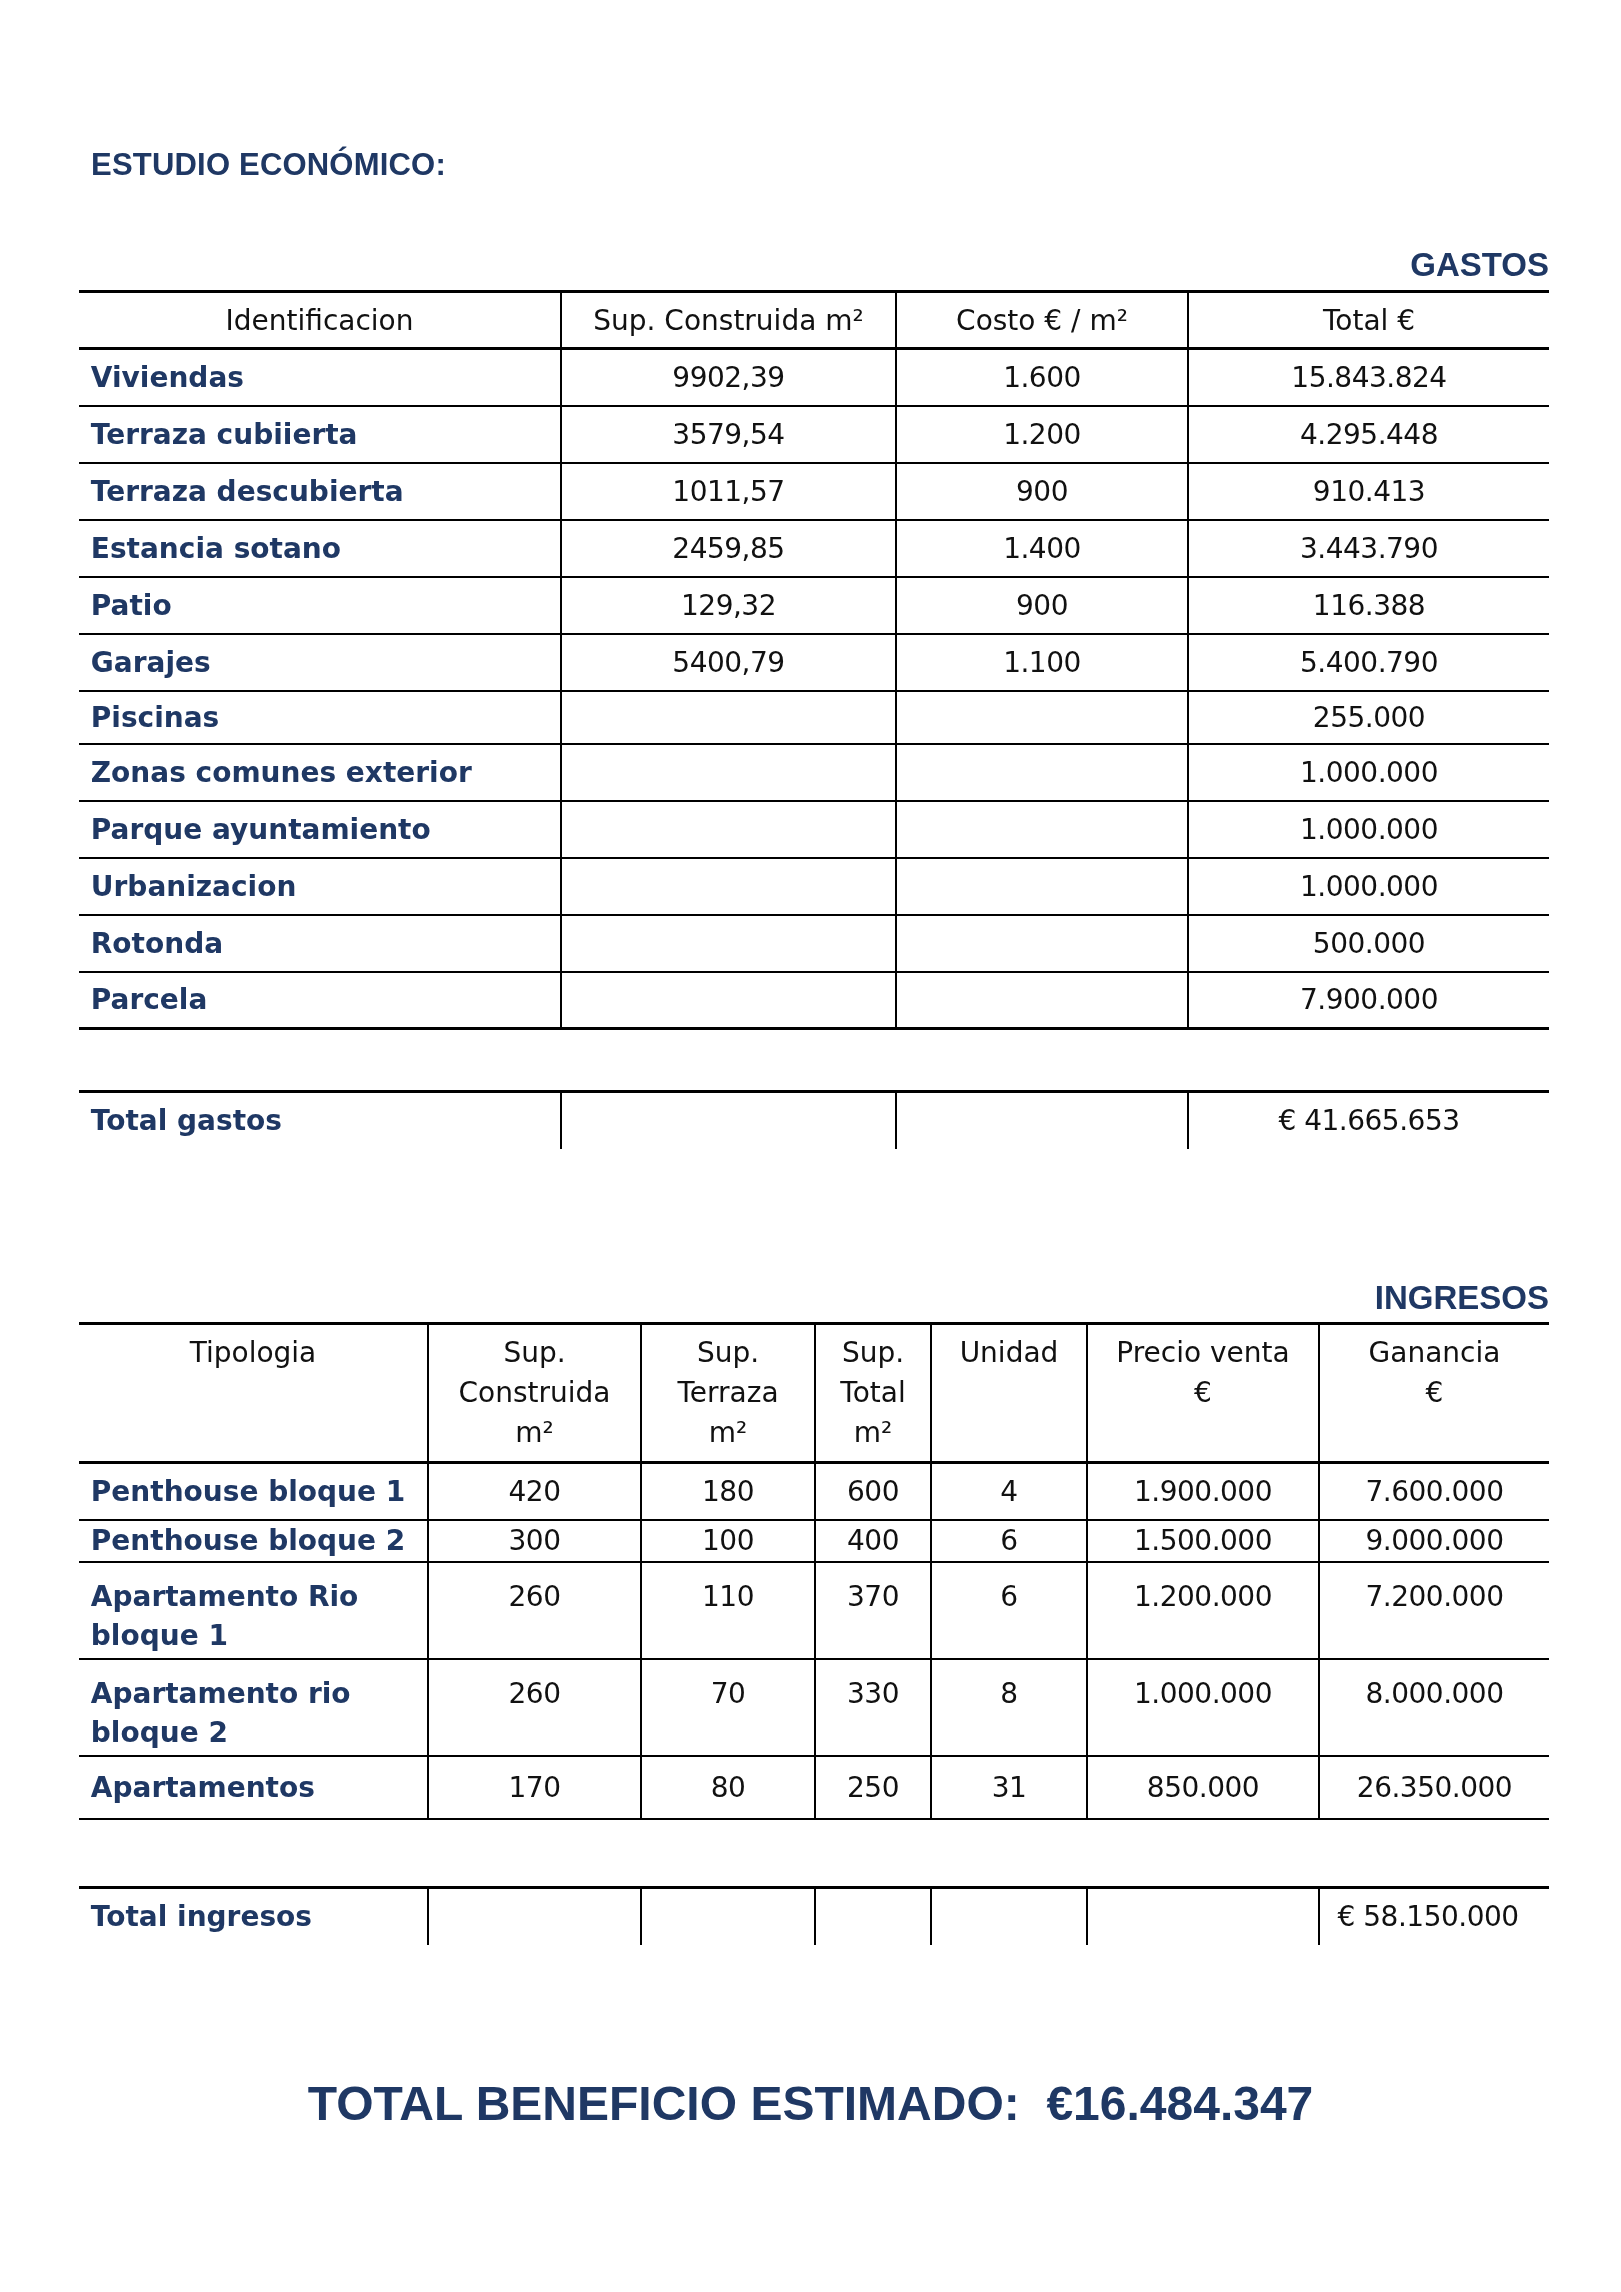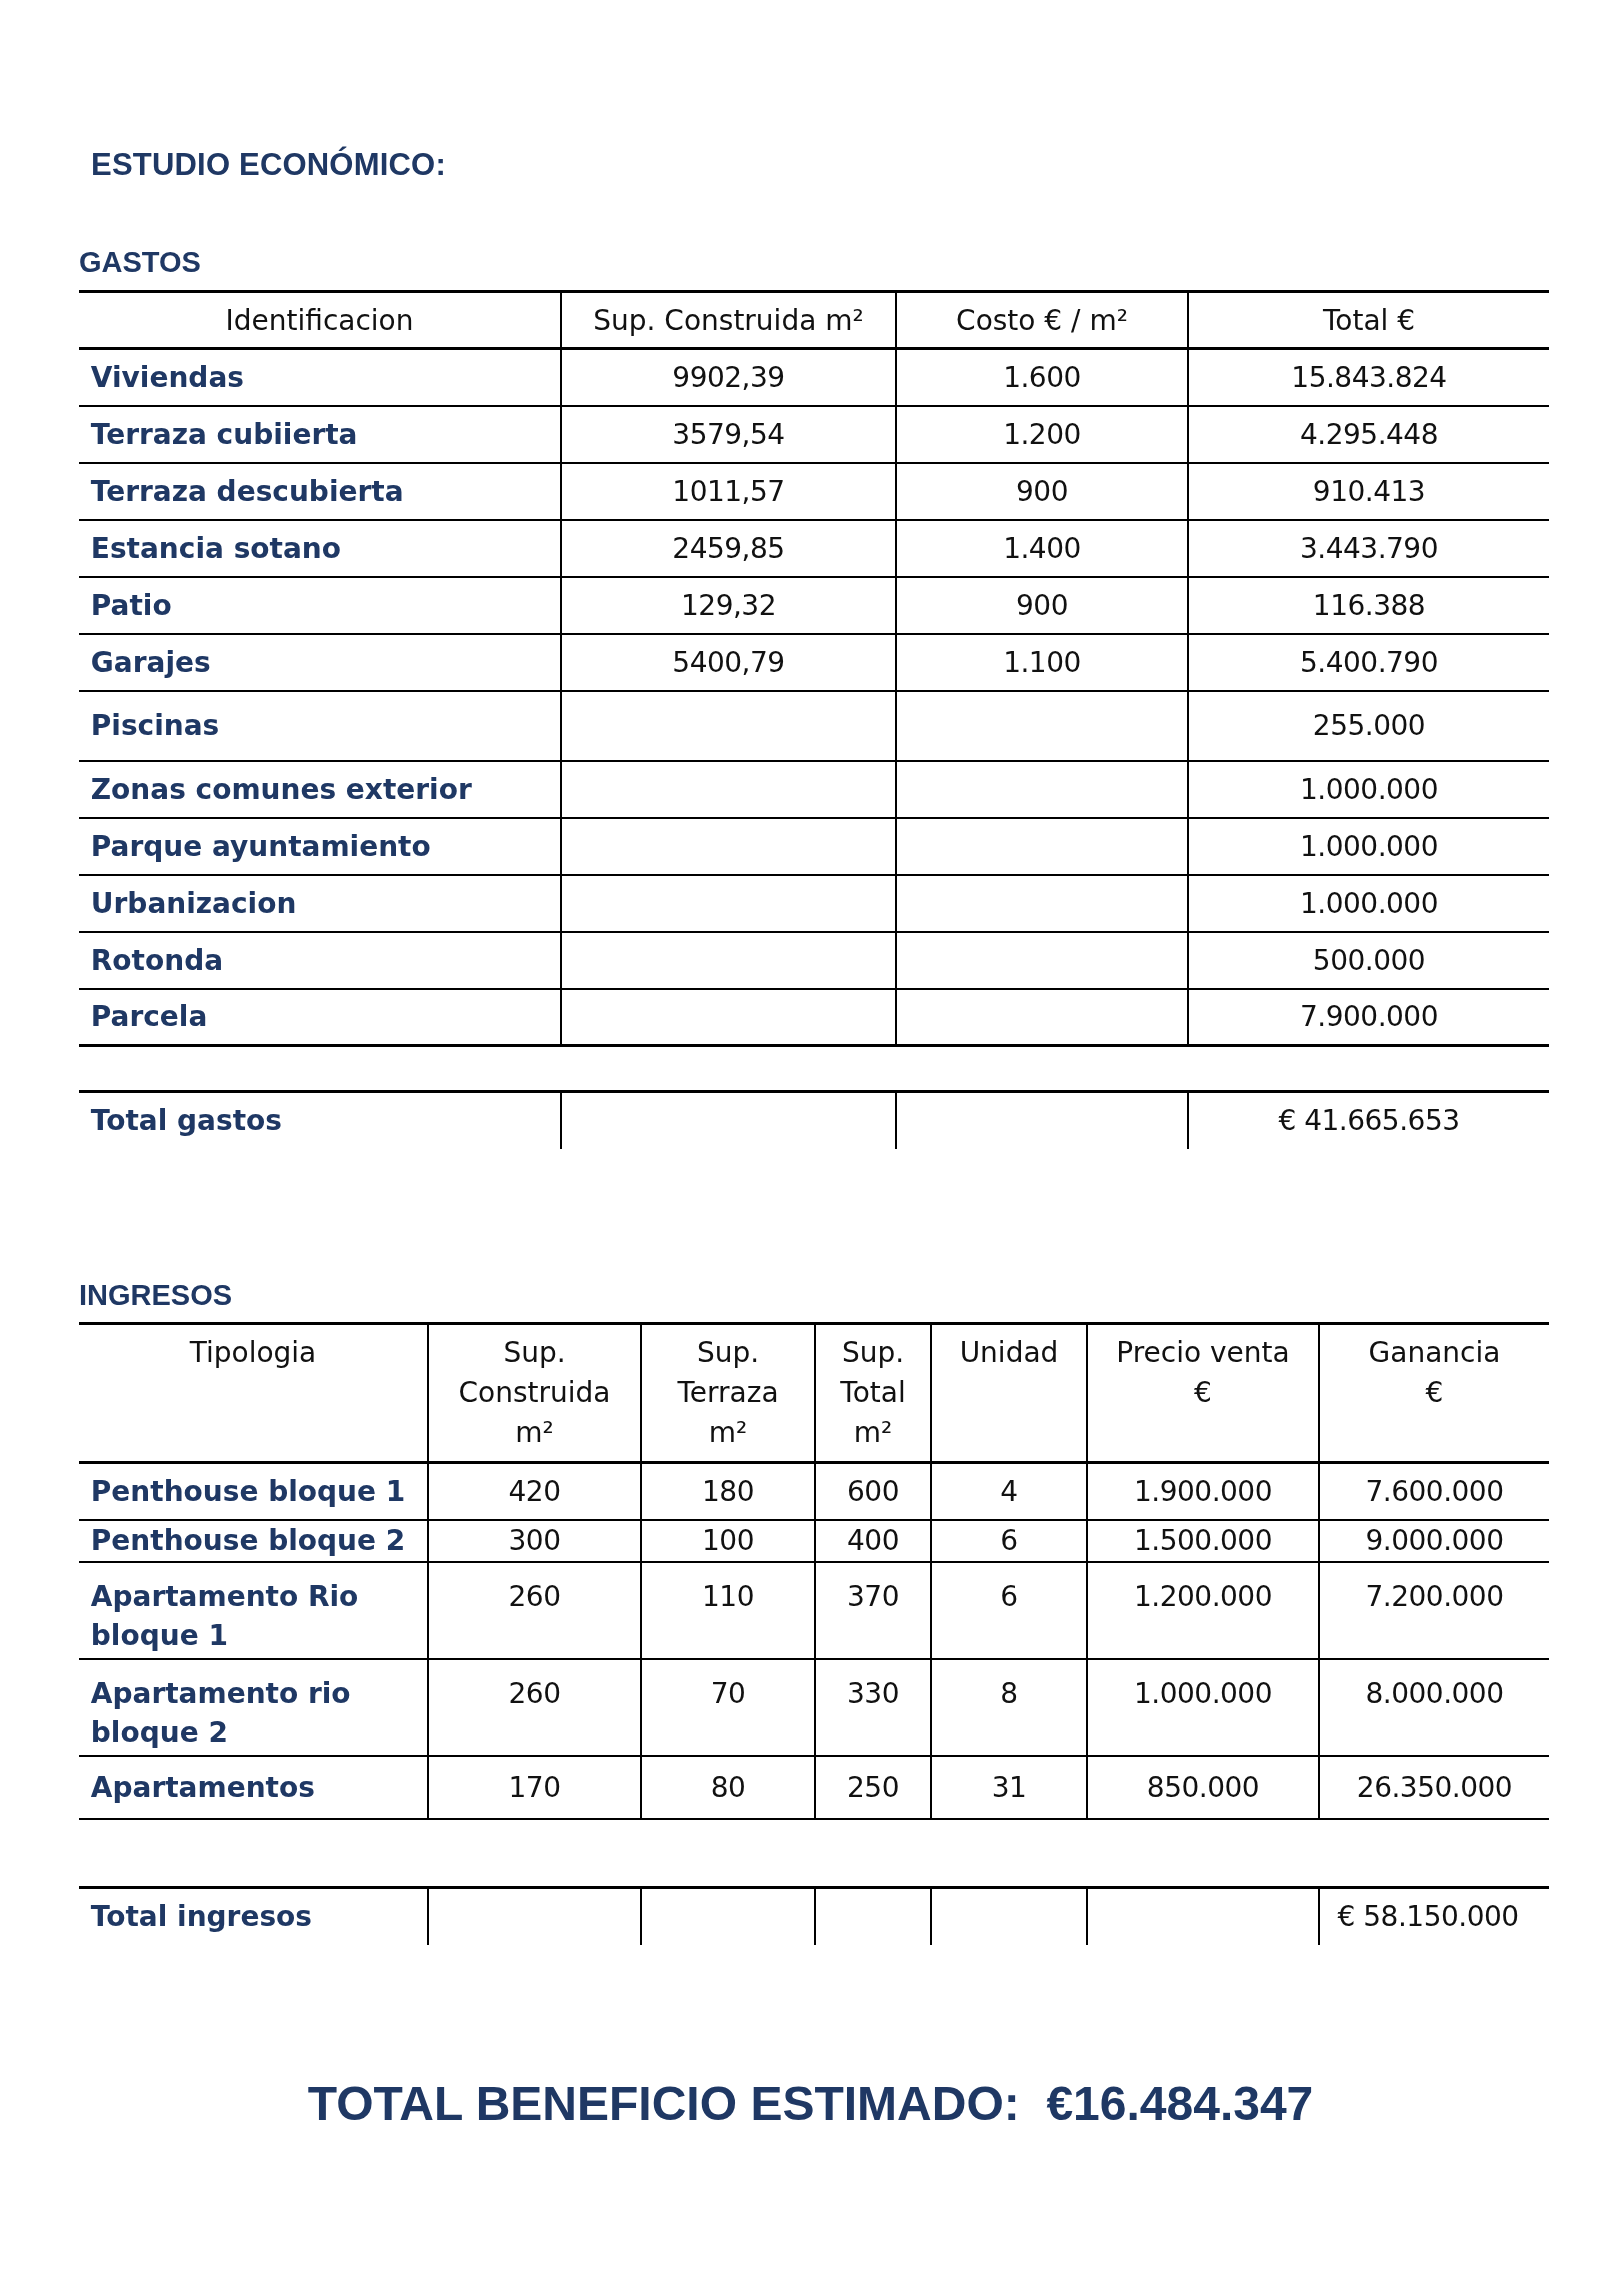--- a/index.html
+++ b/index.html
@@ -1,20 +1,20 @@
 <!DOCTYPE html>
 <html><head>
 <meta charset="utf-8">
 <style>
   html, body { margin: 0; padding: 0; background: #ffffff; }
   body { width: 1621px; height: 2293px; position: relative; overflow: hidden;
          font-family: "DejaVu Sans", sans-serif; }
   .page-title { position: absolute; left: 91px; top: 147px; font-size: 31px; font-weight: bold;
                 color: #1f3864; font-family: "Liberation Sans", sans-serif; letter-spacing: 0.2px; }
-  .section-label { position: absolute; left: 79px; width: 1470px; text-align: left; font-size: 29px;
+  .section-label { position: absolute; left: 79px; width: 1470px; text-align: right; font-size: 33px;
                    font-weight: bold; color: #1f3864; font-family: "Liberation Sans", sans-serif; }
   table.grid { position: absolute; left: 79px; width: 1470px; border-collapse: collapse; table-layout: fixed; }
   table.grid td, table.grid th { padding: 0 11.8px; font-size: 28px; vertical-align: middle; box-sizing: border-box; }
   table.grid th { font-weight: normal; color: #111; text-align: center; font-family: "DejaVu Sans", sans-serif; font-size: 28px; }
   table.grid td.label { color: #1f3864; font-weight: bold; text-align: left; font-family: "DejaVu Sans", sans-serif; }
   table.grid td.num { text-align: center; color: #111; font-family: "DejaVu Sans", sans-serif; font-weight: normal; letter-spacing: -0.5px; }
   table.grid tr.hdr { border-top: 3.9px solid #000; border-bottom: 3.9px solid #000; }
   table.grid tr.row { border-bottom: 2.9px solid #000; }
   table.grid td + td, table.grid th + th { border-left: 2px solid #000; }
   table.grid tr.total { border-top: 3.9px solid #000; }
@@ -74,21 +74,21 @@
     <td class="num">129,32</td>
     <td class="num">900</td>
     <td class="num">116.388</td>
   </tr>
   <tr class="row" style="height:57px;">
     <td class="label">Garajes</td>
     <td class="num">5400,79</td>
     <td class="num">1.100</td>
     <td class="num">5.400.790</td>
   </tr>
-  <tr class="row" style="height:70px;">
+  <tr class="row" style="height:53px;">
     <td class="label">Piscinas</td>
     <td class="num"></td>
     <td class="num"></td>
     <td class="num">255.000</td>
   </tr>
   <tr class="row" style="height:57px;">
     <td class="label">Zonas comunes exterior</td>
     <td class="num"></td>
     <td class="num"></td>
     <td class="num">1.000.000</td>

